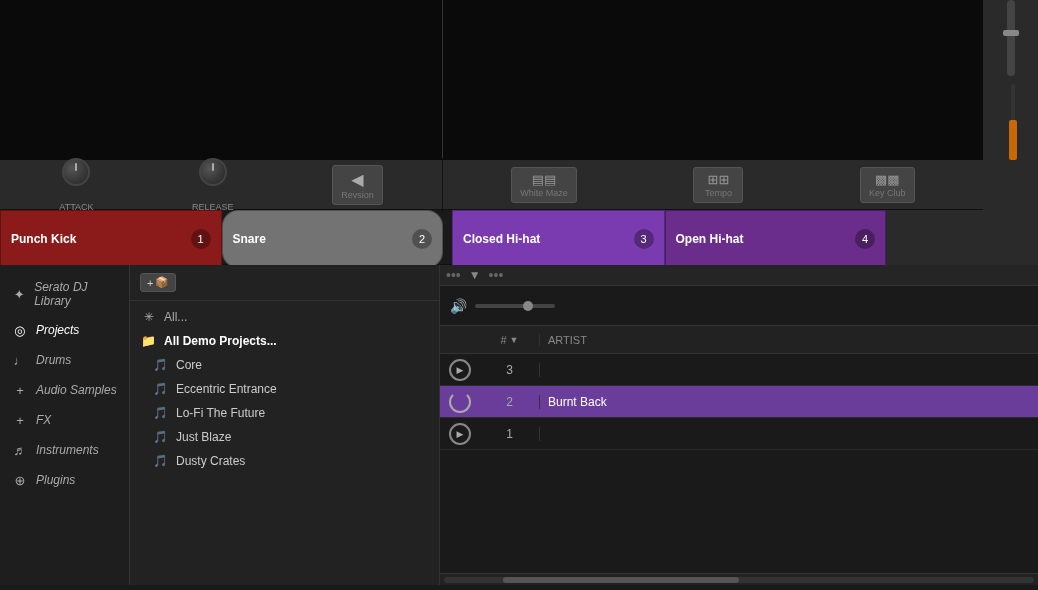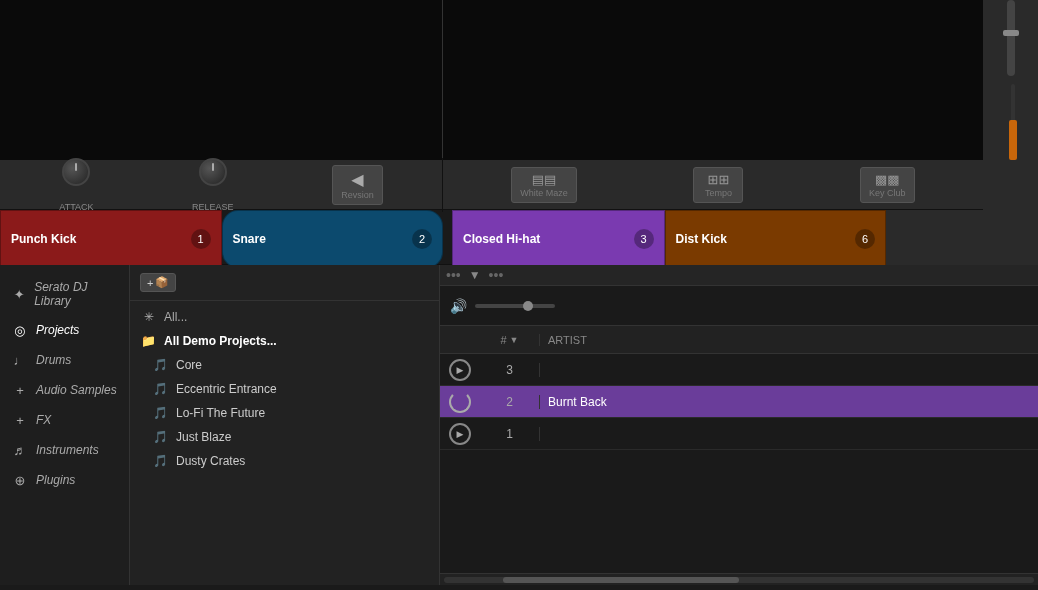--- a/index.html
+++ b/index.html
@@ -462,27 +462,31 @@
   </div>
   <div style="width:55px; background:#2a2a2a; height:50px;"></div>
 </div>
 
 <div class="pads-area">
   <div class="drum-pads" id="drum-pads-container">
   <div class="drum-pad" style="background: rgb(139, 26, 26);">
       <span class="drum-pad-label">Punch Kick</span>
       <span class="drum-pad-num">1</span>
     </div>
-      <div class="drum-pad" style="background: #0c4a6e; border-radius: 16px;">
+      <div class="drum-pad" style="background: #737373; border-radius: 16px;">
       <span class="drum-pad-label">Snare</span>
       <span class="drum-pad-num">2</span>
     </div>
       <div class="drum-pad" style="background: rgb(122, 58, 176); margin-left: 9px;">
       <span class="drum-pad-label">Closed Hi-hat</span>
       <span class="drum-pad-num">3</span>
+    </div>
+      <div class="drum-pad" style="background: rgb(107, 45, 139);">
+      <span class="drum-pad-label">Open Hi-hat</span>
+      <span class="drum-pad-num">4</span>
     </div>
       <div class="drum-pad" style="background: rgb(122, 58, 0);">
       <span class="drum-pad-label">Dist Kick</span>
       <span class="drum-pad-num">6</span>
     </div>
       <div class="drum-pad" style="background: rgb(42, 107, 42);">
       <span class="drum-pad-label">Clap</span>
       <span class="drum-pad-num">8</span>
     </div>
       <div class="drum-pad" style="background: rgb(42, 122, 42);">

